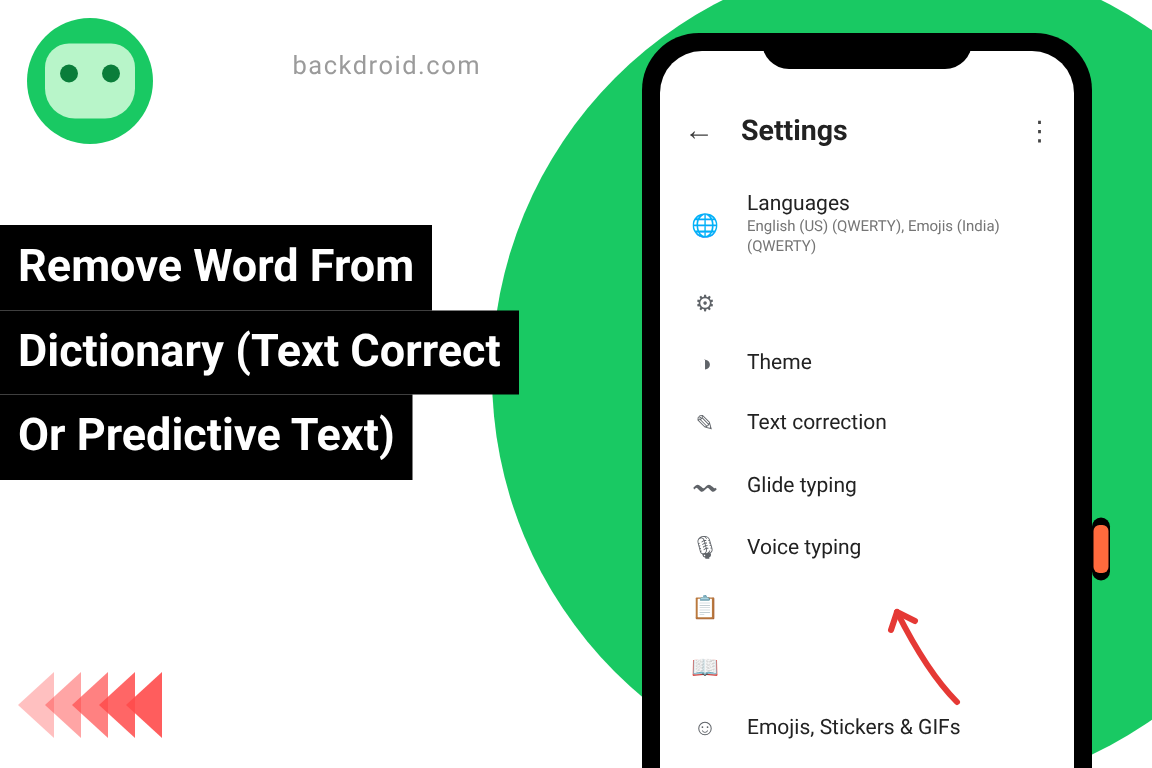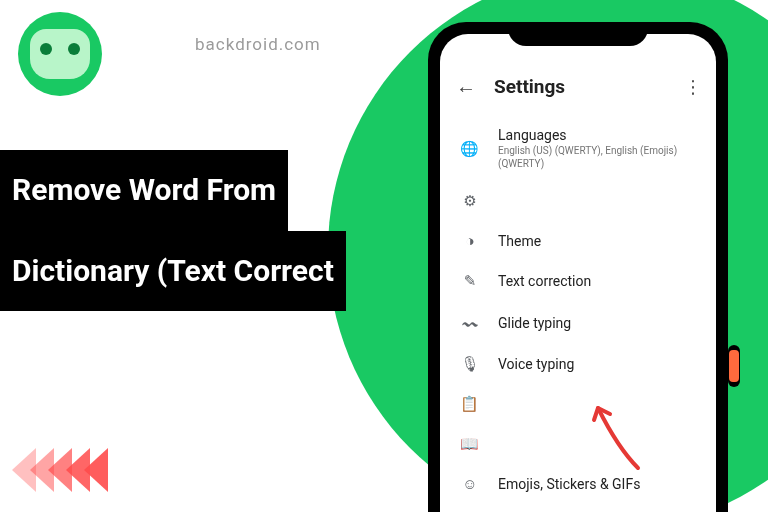--- a/index.html
+++ b/index.html
@@ -136,21 +136,21 @@
       left: 0;
       top: 150px;
       z-index: 20;
       color: #fff;
       font-weight: 700;
       font-size: 30px;
       line-height: 1.35;
     }
     .headline span {
       background: #000;
-      padding: 20px 12px;
+      padding: 8px 12px;
       display: inline-block;
     }
     .chevrons {
       position: absolute;
       left: 12px;
       bottom: 20px;
       z-index: 6;
       display: flex;
     }
     .chev {
@@ -203,36 +203,37 @@
     <div class="robot-eye l"></div>
     <div class="robot-eye r"></div>
   </div>
 </div>
 
 <div class="site-name">backdroid.com</div>
 
 <div class="headline">
   <span>Remove Word From</span><br>
   <span>Dictionary (Text Correct</span><br>
+  <span>Or Predictive Text)</span>
 </div>
 
 <div class="phone">
   <div class="notch"></div>
   <div class="screen">
     <div class="phone-header">
       <span class="back-arrow">←</span>
       <span class="phone-title">Settings</span>
       <span class="kebab">⋮</span>
     </div>
     <div class="settings-list">
       <div class="setting-item">
         <div class="setting-icon">🌐</div>
         <div class="setting-text">
           <div class="setting-label">Languages</div>
-          <div class="setting-sub">English (US) (QWERTY), English (Emojis) (QWERTY)</div>
+          <div class="setting-sub">English (US) (QWERTY), Emojis (India) (QWERTY)</div>
         </div>
       </div>
       <div class="setting-item">
         <div class="setting-icon">⚙</div>
       </div>
       <div class="setting-item">
         <div class="setting-icon">◑</div>
         <div class="setting-text">
             <div class="setting-label">Theme</div>
           </div>

